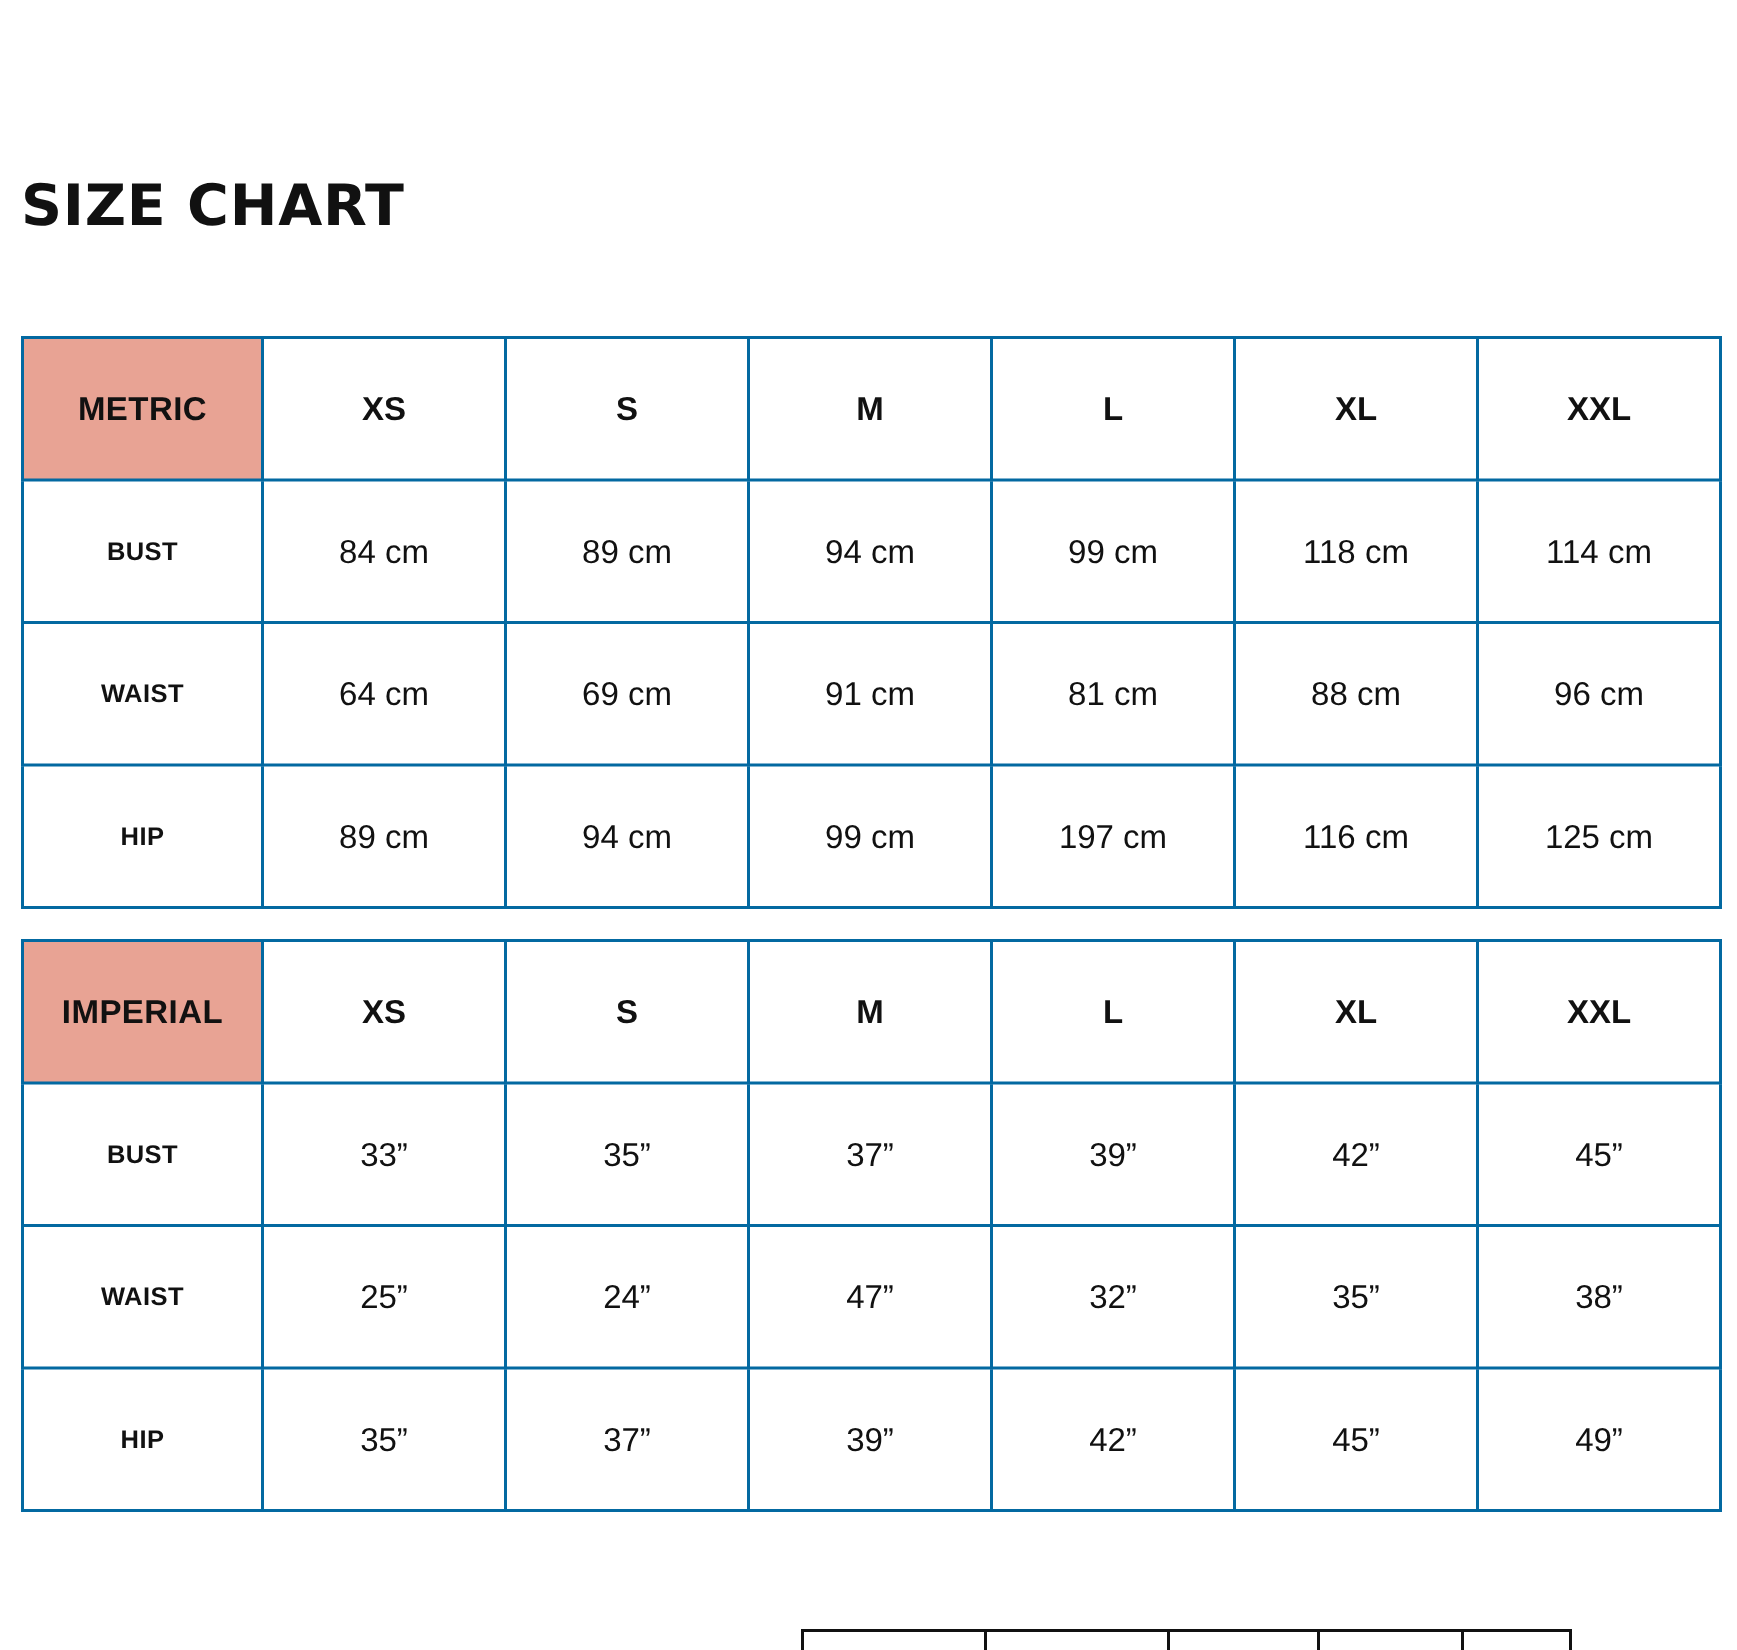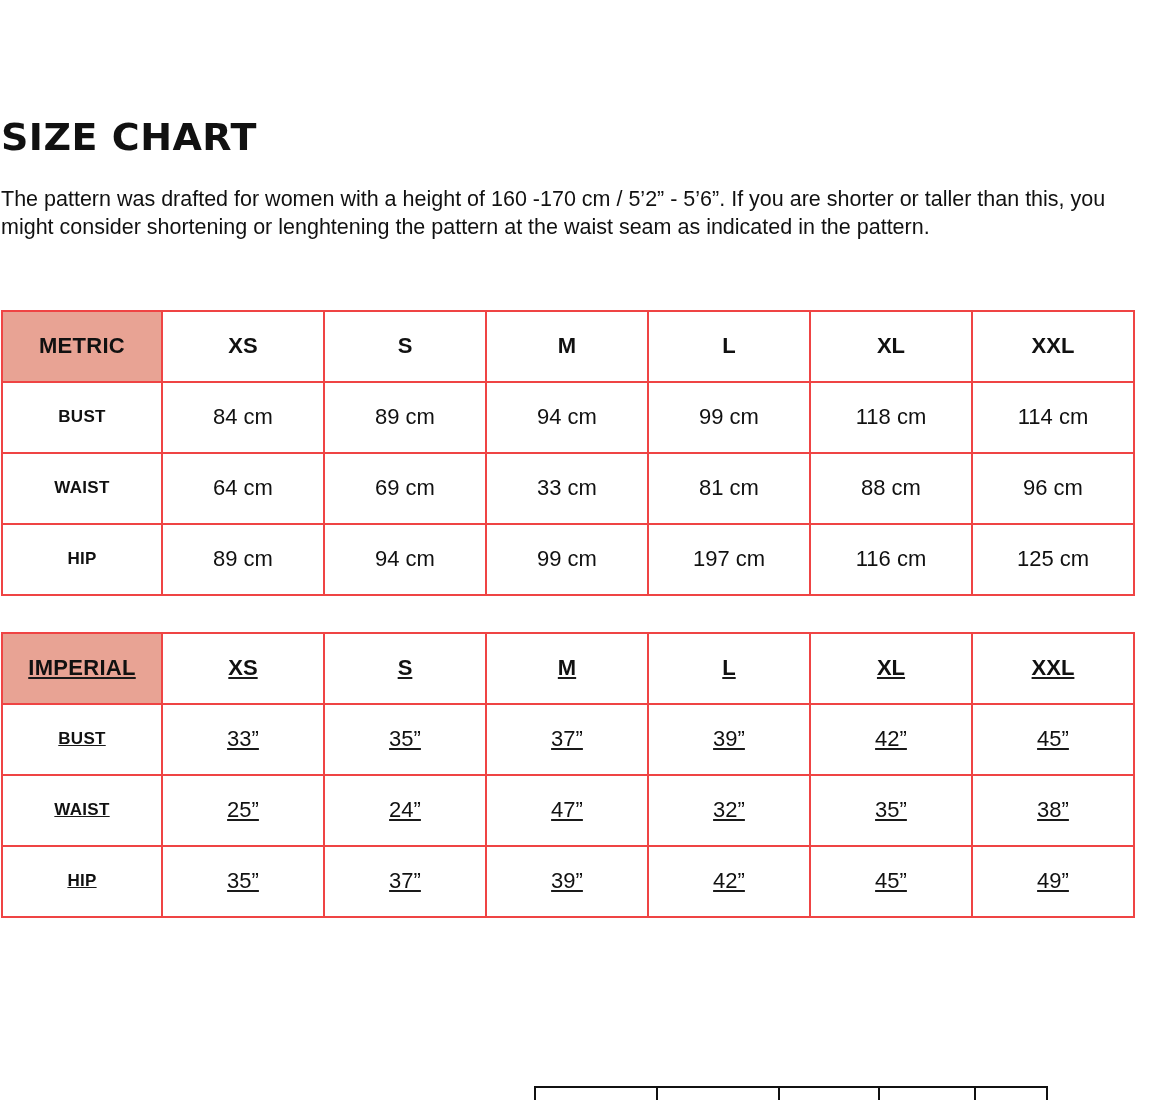--- a/index.html
+++ b/index.html
@@ -10,21 +10,21 @@
   body {
     width: 1158px;
     height: 1100px;
     font-family: "Liberation Sans", sans-serif;
     color: #1a1a1a;
     position: relative;
     overflow: hidden;
   }
   .page {
     position: absolute;
-    left: 1px;
+    left: 14px;
     top: 0;
     width: 1130px;
   }
   .page-title {
     font-family: "DejaVu Sans", sans-serif;
     font-weight: bold;
     font-size: 38px;
     letter-spacing: 0.5px;
     margin: 118px 0 0 0;
     line-height: 1.0;
@@ -40,47 +40,47 @@
   .intro p {
     margin: 0;
   }
   table.size-table {
     border-collapse: collapse;
     width: 1130px;
     table-layout: fixed;
     margin-top: 0;
   }
   table.size-table td {
-    border: 2px solid #ef4444;
+    border: 2px solid #0369a1;
     text-align: center;
     vertical-align: middle;
     font-size: 22px;
     height: 69px;
-    padding: 0;
+    padding: 12px;
     color: #111111;
   }
   table.size-table td.rowlabel {
     font-weight: bold;
     font-size: 17px;
     letter-spacing: 0.3px;
   }
   table.size-table td.corner {
     font-weight: bold;
     font-size: 21px;
     letter-spacing: 0.3px;
   }
   table.size-table tr.header td {
     font-weight: bold;
     font-size: 22px;
   }
   col.c-label { width: 160px; }
   col.c-size  { width: 162px; }
 
   .metric-wrap { margin-top: 68px; }
-  .imperial-wrap { margin-top: 36px; text-decoration: underline; }
+  .imperial-wrap { margin-top: 20px; }
 
   .bottom-strip {
     position: absolute;
     left: 534px;
     top: 1086px;
     width: 512px;
     height: 40px;
   }
   .bottom-strip table {
     border-collapse: collapse;
@@ -97,21 +97,20 @@
   }
 </style>
 </head>
 <body>
 
 <div class="page">
 
   <h1 class="page-title">SIZE CHART</h1>
 
   <div class="intro">
-    <p>The pattern was drafted for women with a height of 160 -170 cm / 5’2” - 5’6”. If you are shorter or taller than this, you might consider shortening or lenghtening the pattern at the waist seam as indicated in the pattern.</p>
   </div>
 
   <div class="metric-wrap">
     <table class="size-table">
       <colgroup>
         <col class="c-label">
           <col class="c-size">
           <col class="c-size">
           <col class="c-size">
           <col class="c-size">
@@ -134,21 +133,21 @@
           <td>89 cm</td>
           <td>94 cm</td>
           <td>99 cm</td>
           <td>118 cm</td>
           <td>114 cm</td>
         </tr>
         <tr>
           <td class="rowlabel">WAIST</td>
           <td>64 cm</td>
           <td>69 cm</td>
-          <td>33 cm</td>
+          <td>91 cm</td>
           <td>81 cm</td>
           <td>88 cm</td>
           <td>96 cm</td>
         </tr>
         <tr>
           <td class="rowlabel">HIP</td>
           <td>89 cm</td>
           <td>94 cm</td>
           <td>99 cm</td>
           <td>197 cm</td>

